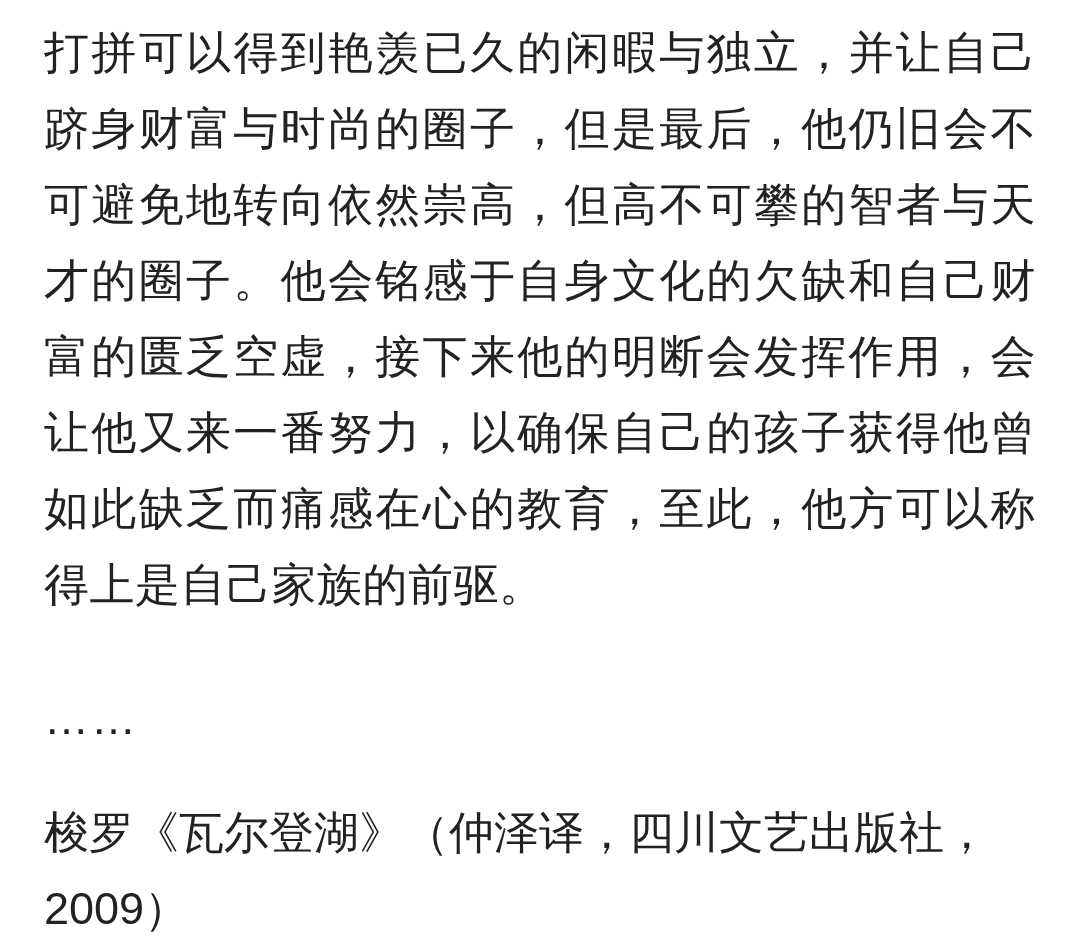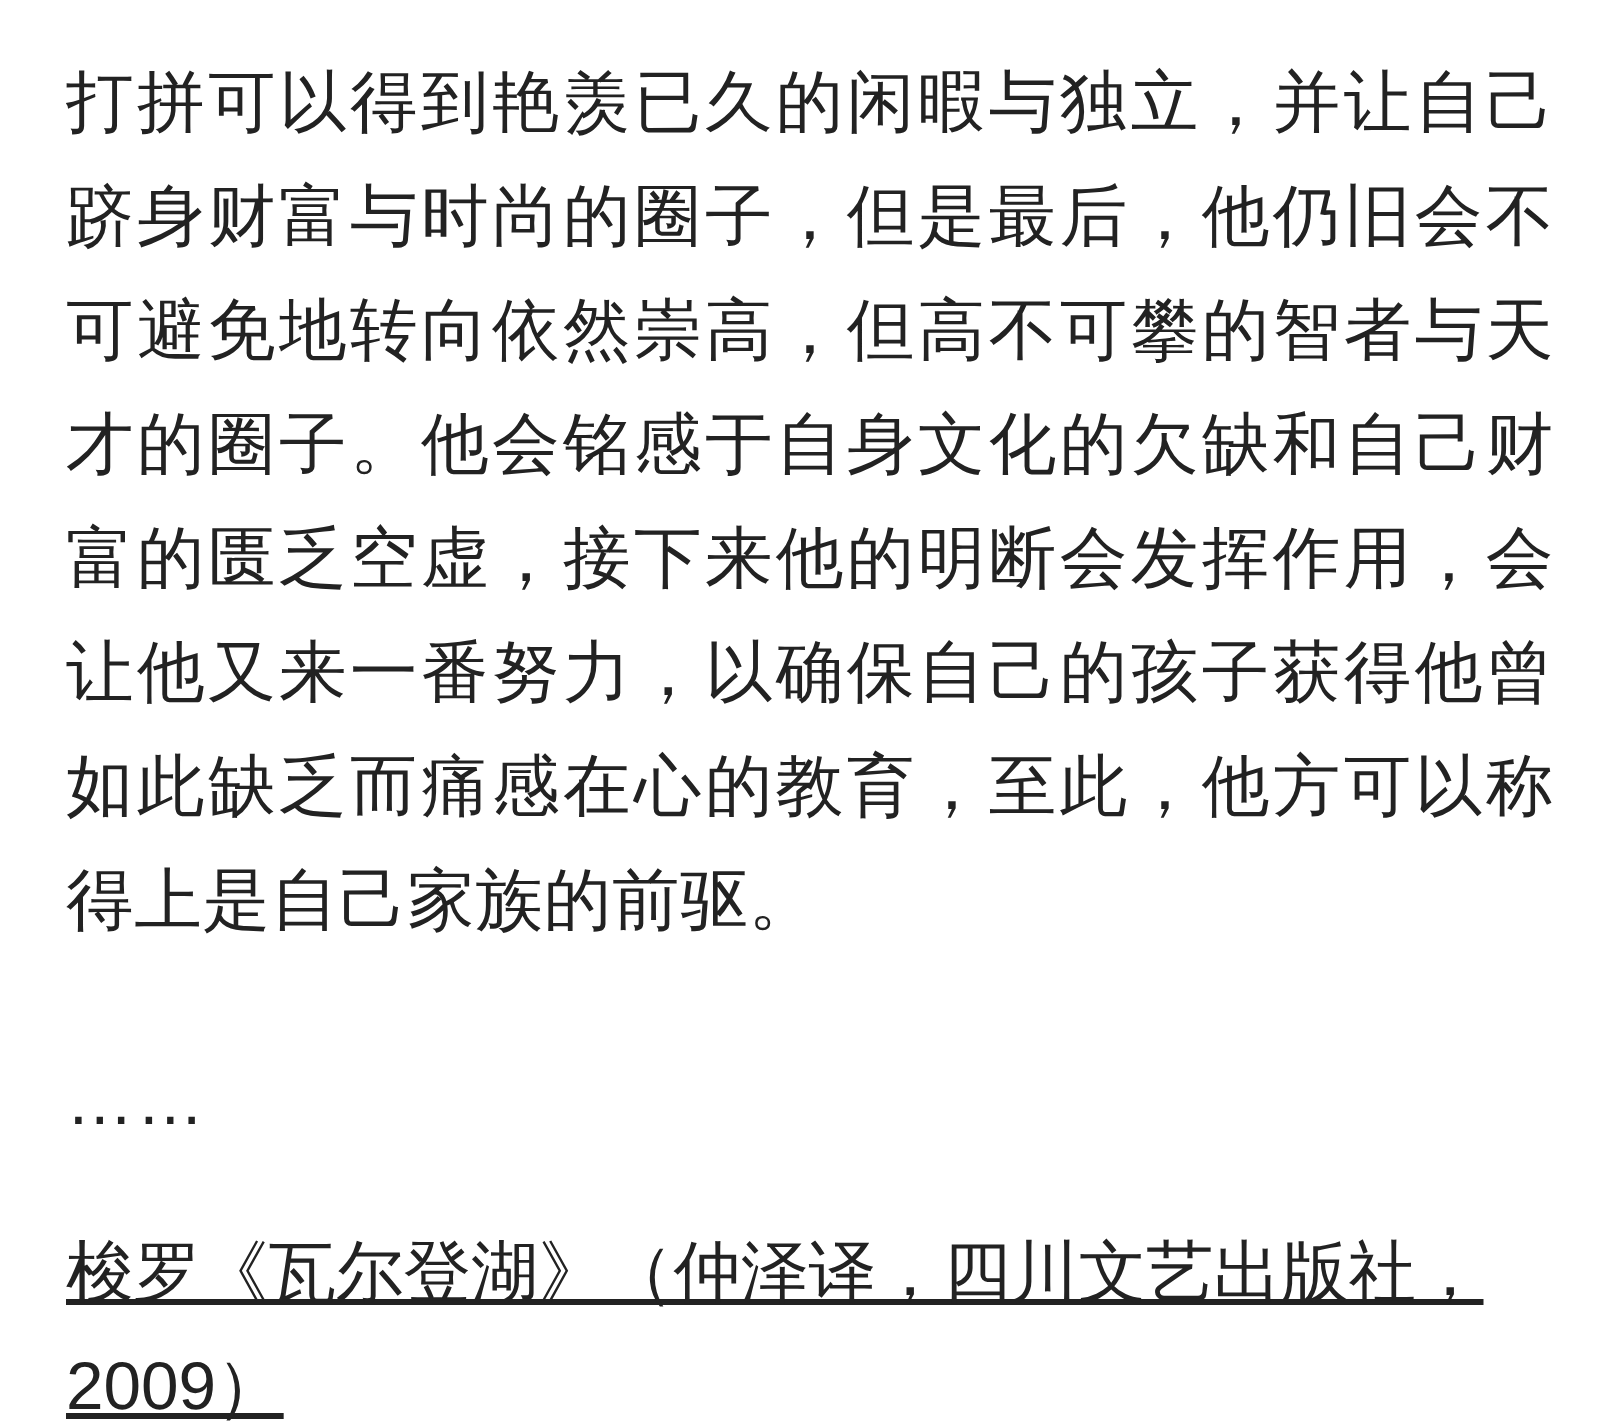--- a/index.html
+++ b/index.html
@@ -11,21 +11,21 @@
     width: 1080px;
     height: 950px;
     font-family: "Liberation Sans", "DejaVu Sans", sans-serif;
     color: #1a1a1a;
     overflow: hidden;
   }
   .page {
     box-sizing: border-box;
     width: 1080px;
     height: 950px;
-    padding: 30px 44px 0 44px;
+    padding: 15px 44px 0 44px;
     background: #ffffff;
   }
   .body-paragraph {
     font-size: 45px;
     line-height: 76px;
     letter-spacing: 0.5px;
     color: #222222;
     text-align: justify;
     text-justify: inter-character;
     margin: 0;
@@ -39,21 +39,20 @@
     padding-top: 58px;
     letter-spacing: 2px;
   }
   .attribution {
     font-size: 45px;
     line-height: 76px;
     color: #222222;
     margin: 0;
     padding-top: 38px;
     text-align: left;
-    text-decoration: underline;
   }
 </style>
 </head>
 <body>
 
 <div class="page">
   <p class="body-paragraph">打拼可以得到艳羡已久的闲暇与独立，并让自己跻身财富与时尚的圈子，但是最后，他仍旧会不可避免地转向依然崇高，但高不可攀的智者与天才的圈子。他会铭感于自身文化的欠缺和自己财富的匮乏空虚，接下来他的明断会发挥作用，会让他又来一番努力，以确保自己的孩子获得他曾如此缺乏而痛感在心的教育，至此，他方可以称得上是自己家族的前驱。</p>
   <p class="ellipsis-line">……</p>
   <p class="attribution">梭罗《瓦尔登湖》（仲泽译，四川文艺出版社，2009）</p>
 </div>

